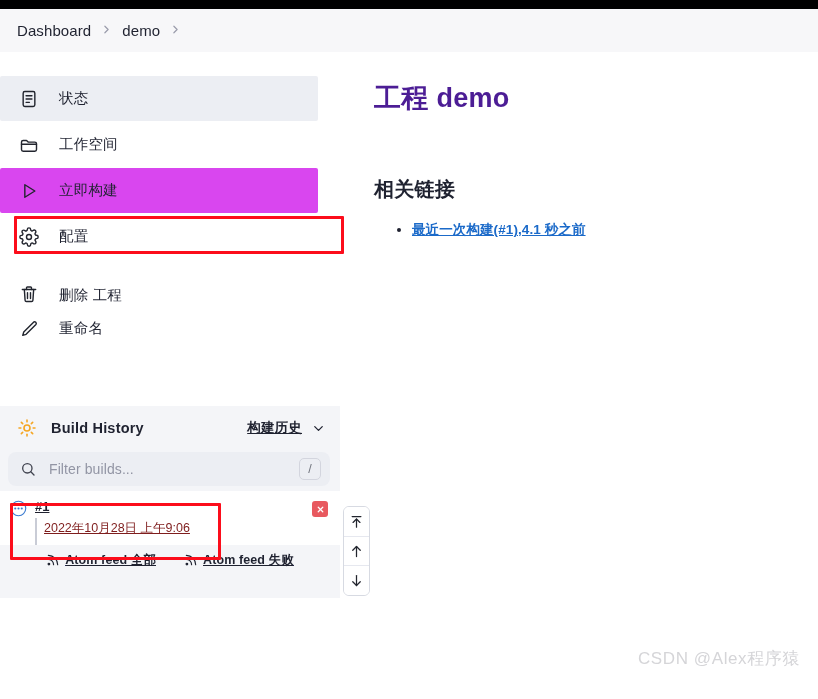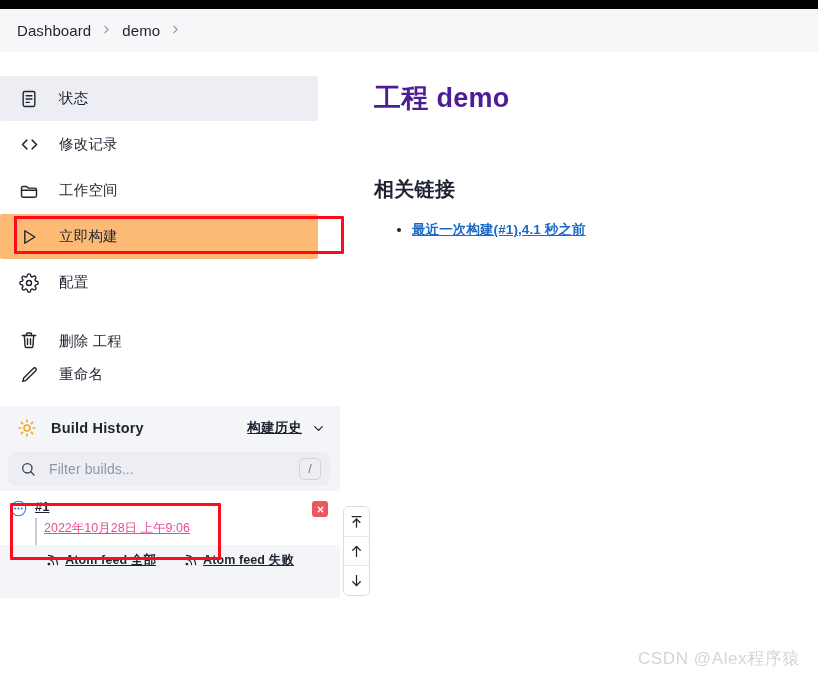--- a/index.html
+++ b/index.html
@@ -38,21 +38,21 @@
     position: absolute; left: 0; top: 52px; width: 340px;
   }
   .side-item {
     display: flex; align-items: center;
     height: 45px; margin: 0 0 0 0; padding-left: 18px;
     border-radius: 2px; color: #1f2230;
     text-decoration: none;
   }
   .side-item + .side-item { margin-top: 0px; }
   .side-item.active { background: #eceef3; }
-  .side-item.hovered { background: #fdba74; }
+  .side-item.hovered { background: #d946ef; }
   .side-ico {
     width: 22px; height: 22px; flex: 0 0 22px;
     display: flex; align-items: center; justify-content: center;
     color: #22252e;
   }
   .side-ico svg { display: block; }
   .side-label {
     margin-left: 19px; font-size: 14.5px; color: #1f2230;
     white-space: nowrap; letter-spacing: .2px;
   }
@@ -112,21 +112,21 @@
   .bstatus svg { display: block; }
   .brow-main { margin-left: 8px; flex: 1; }
   .bnum {
     font-size: 13px; color: #1f2230; text-decoration: underline;
     font-weight: bold; display: inline-block;
   }
   .btime-wrap { display: flex; margin-top: 3px; }
   .btime-bar { width: 2px; background: #c9ccd6; margin-right: 7px; flex: 0 0 2px; height: 27px; }
   .btime-col { flex: 1; }
   .btime {
-    font-size: 12.5px; color: #ec4899; 
+    font-size: 12.5px; color: #7f1d1d; 
     letter-spacing: 0px; display: inline-block;
   }
   .progress {
     margin-top: 3px; width: 124px; height: 8px; background: #ffffff;
     background-image: repeating-linear-gradient(
       -63deg,
       #2a5ba6 0px, #2a5ba6 9px,
       #ffffff 9px, #ffffff 17px
     );
   }
@@ -218,29 +218,20 @@
         <svg width="20" height="20" viewBox="0 0 24 24" fill="none" stroke="#22252e" stroke-width="1.7" stroke-linecap="round" stroke-linejoin="round">
           <rect x="5" y="3" width="14" height="18" rx="2"></rect>
             <line x1="8.5" y1="8" x2="15.5" y2="8"></line>
             <line x1="8.5" y1="12" x2="15.5" y2="12"></line>
             <line x1="8.5" y1="16" x2="12.5" y2="16"></line>
         </svg>
       </span>
       <span class="side-label">状态</span>
     </a>
 
-    <a class="side-item" href="#" style="margin-top:1px; width:318px;">
-      <span class="side-ico">
-        <svg width="21" height="21" viewBox="0 0 24 24" fill="none" stroke="#22252e" stroke-width="1.7" stroke-linecap="round" stroke-linejoin="round">
-          <polyline points="9 7 4 12 9 17"></polyline>
-            <polyline points="15 7 20 12 15 17"></polyline>
-        </svg>
-      </span>
-      <span class="side-label">修改记录</span>
-    </a>
 
     <a class="side-item" href="#" style="margin-top:1px; width:318px;">
       <span class="side-ico">
         <svg width="20" height="20" viewBox="0 0 24 24" fill="none" stroke="#22252e" stroke-width="1.7" stroke-linecap="round" stroke-linejoin="round">
           <path d="M3 8.5a2 2 0 0 1 2-2h4l2 2h8a2 2 0 0 1 2 2v7a2 2 0 0 1-2 2H5a2 2 0 0 1-2-2z"></path>
             <line x1="3" y1="11" x2="21" y2="11"></line>
         </svg>
       </span>
       <span class="side-label">工作空间</span>
     </a>

